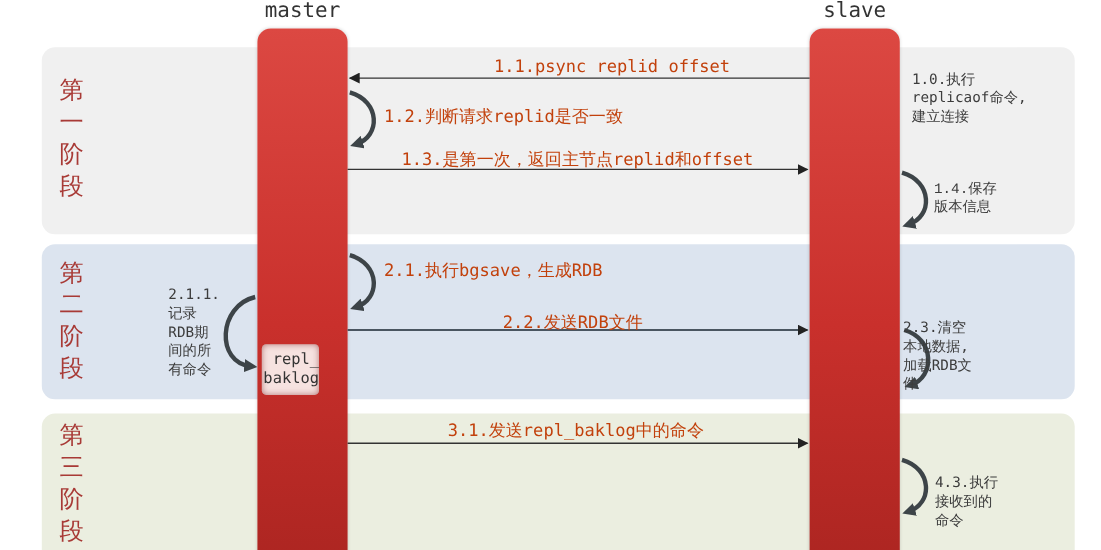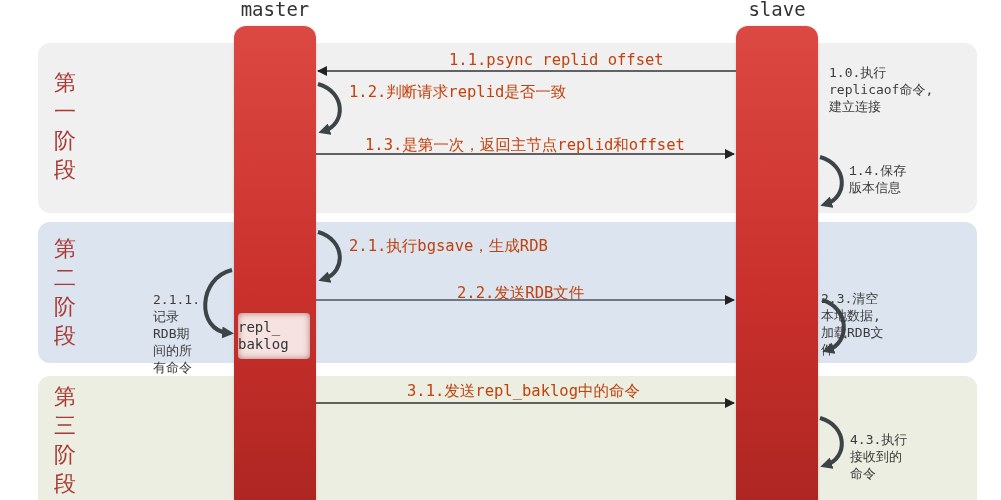--- a/index.html
+++ b/index.html
@@ -22,24 +22,24 @@
   .lifeline {
     position: absolute; top: 26px; width: 82px; height: 490px;
     border-radius: 12px 12px 0 0;
     background: linear-gradient(to bottom, #dc4842 0%, #c9302c 55%, #ac2521 100%);
     box-shadow: 0 0 3px rgba(0,0,0,0.15);
   }
   .lifeline-master { left: 234px; }
   .lifeline-slave { left: 736px; }
 
   .backlog-box {
-    position: absolute; left: 238px; top: 313px; width: 72px; height: 46px;
+    position: absolute; left: 238px; top: 313px; width: 52px; height: 46px;
     background: #f6e2e0; border-radius: 4px;
     box-shadow: inset 0 0 6px rgba(120,30,30,0.55);
-    font-size: 14px; line-height: 17px; color: #333; text-align: left; padding-top: 6px;
+    font-size: 14px; line-height: 17px; color: #333; text-align: right; padding-top: 6px;
     white-space: pre-line;
   }
 
   .msg-label { position: absolute; font-size: 15.5px; color: #c2410c; white-space: nowrap; }
   .note { position: absolute; font-size: 13px; line-height: 17px; color: #3c3c3c; white-space: pre-line; }
 
   svg.overlay { position: absolute; left: 0; top: 0; width: 1001px; height: 500px; pointer-events: none; }
 </style>
 </head>
 <body>
@@ -92,32 +92,32 @@
   <path d="M318,232 C346,240 346,272 324,279" fill="none" stroke="#3d4448" stroke-width="4" marker-end="url(#tri2)"></path>
 
   <path d="M232,270 C198,278 196,330 228,333" fill="none" stroke="#3d4448" stroke-width="4" marker-end="url(#tri2)"></path>
 
   <path d="M820,157 C848,165 848,197 826,204" fill="none" stroke="#3d4448" stroke-width="4" marker-end="url(#tri2)"></path>
   <path d="M822,300 C850,308 850,343 828,350" fill="none" stroke="#3d4448" stroke-width="4" marker-end="url(#tri2)"></path>
   <path d="M820,418 C848,426 848,458 826,465" fill="none" stroke="#3d4448" stroke-width="4" marker-end="url(#tri2)"></path>
 </svg>
 
 <div class="msg-label" style="left:449px; top:51px;">1.1.psync replid offset</div>
-<div class="msg-label" style="left:349px; top:82px;">1.2.判断请求replid是否一致</div>
+<div class="msg-label" style="left:349px; top:96px;">1.2.判断请求replid是否一致</div>
 <div class="msg-label" style="left:365px; top:135px;">1.3.是第一次，返回主节点replid和offset</div>
 <div class="msg-label" style="left:349px; top:236px;">2.1.执行bgsave，生成RDB</div>
 <div class="msg-label" style="left:457px; top:283px;">2.2.发送RDB文件</div>
 <div class="msg-label" style="left:407px; top:381px;">3.1.发送repl_baklog中的命令</div>
 
 <div class="note" style="left:829px; top:64px;">1.0.执行
 replicaof命令,
 建立连接</div>
 <div class="note" style="left:849px; top:163px;font-family:Liberation Mono, monospace;">1.4.保存
 版本信息</div>
-<div class="note" style="left:153px; top:260px;margin-top:31px;">2.1.1.
+<div class="note" style="left:153px; top:260px;">2.1.1.
 记录
 RDB期
 间的所
 有命令</div>
 <div class="note" style="left:821px; top:290px;">2.3.清空
 本地数据,
 加载RDB文
 件</div>
 <div class="note" style="left:850px; top:431px;">4.3.执行
 接收到的

